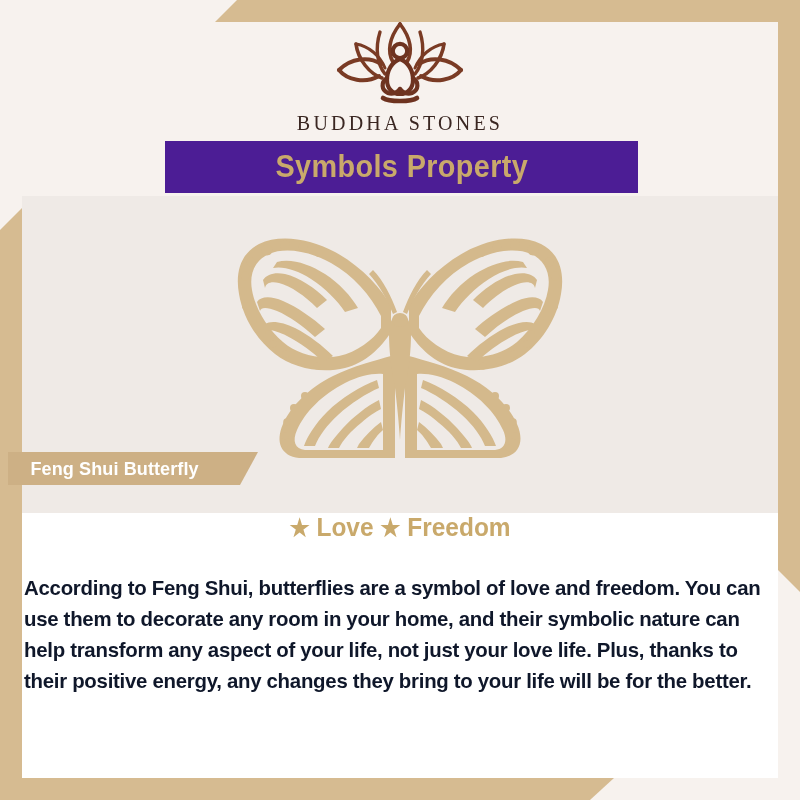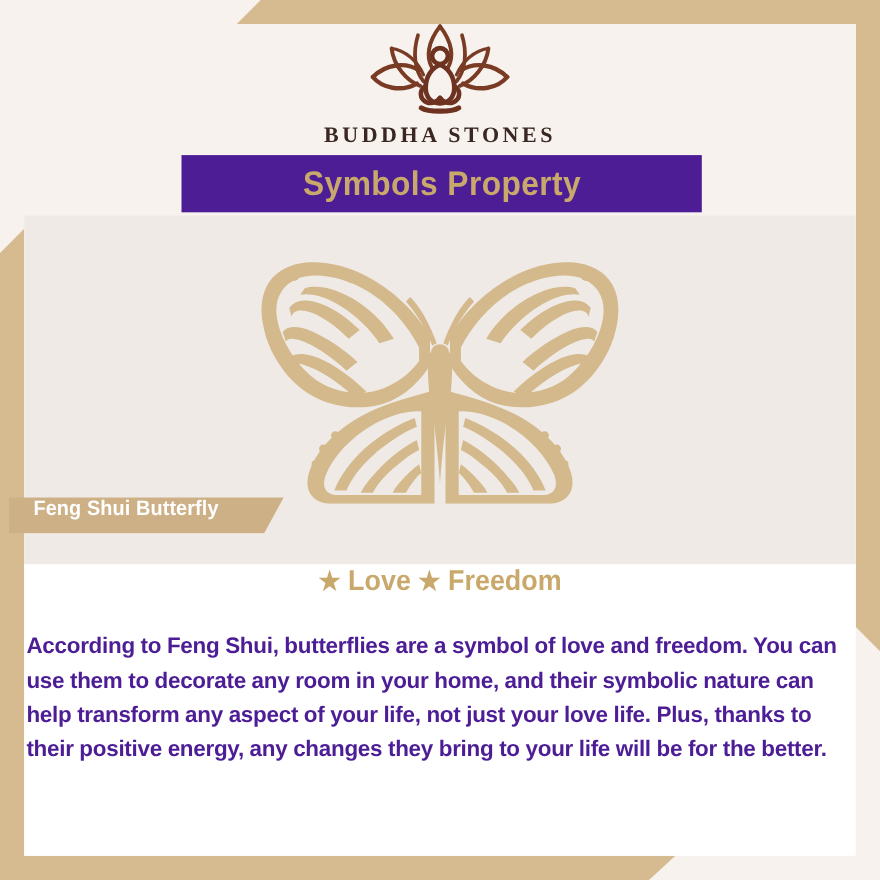--- a/index.html
+++ b/index.html
@@ -92,21 +92,21 @@
     width: 150px;
     height: 92px;
     display: block;
   }
   .logo-text {
     margin-top: 2px;
     font-family: "Liberation Serif", serif;
     font-size: 20px;
     letter-spacing: 3.2px;
     color: #3a2722;
-    font-weight: 700;
+    font-weight: 400;
   }
 
   
   .title-panel {
     position: absolute;
     left: 165px;
     top: 141px;
     width: 473px;
     height: 52px;
     background: #4c1d95;
@@ -140,21 +140,21 @@
   
   .tag {
     position: absolute;
     left: 8px;
     top: 452px;
     width: 250px;
     height: 33px;
     background: #cdb085;
     clip-path: polygon(0 0, 100% 0, calc(100% - 18px) 100%, 0 100%);
     display: flex;
-    align-items: flex-start;
+    align-items: center;
   }
   .tag-text {
     margin-left: 18px;
     font-family: "Liberation Sans Narrow", "Liberation Sans", sans-serif;
     font-size: 19px;
     font-weight: bold;
     color: #ffffff;
     letter-spacing: 0.1px;
     transform: scaleX(0.95);
   }
@@ -179,21 +179,21 @@
   }
   .paragraph {
     position: absolute;
     left: 24px;
     top: 553px;
     width: 754px;
     font-family: "Liberation Sans", sans-serif;
     font-size: 20.4px;
     font-weight: bold;
     line-height: 31px;
-    color: #4c1d95;
+    color: #0f172a;
     letter-spacing: -0.25px;
     word-spacing: -0.2px;
   }
 </style>
 </head>
 <body>
 
 <div id="page">
 
   <div class="stage-upper"></div>

